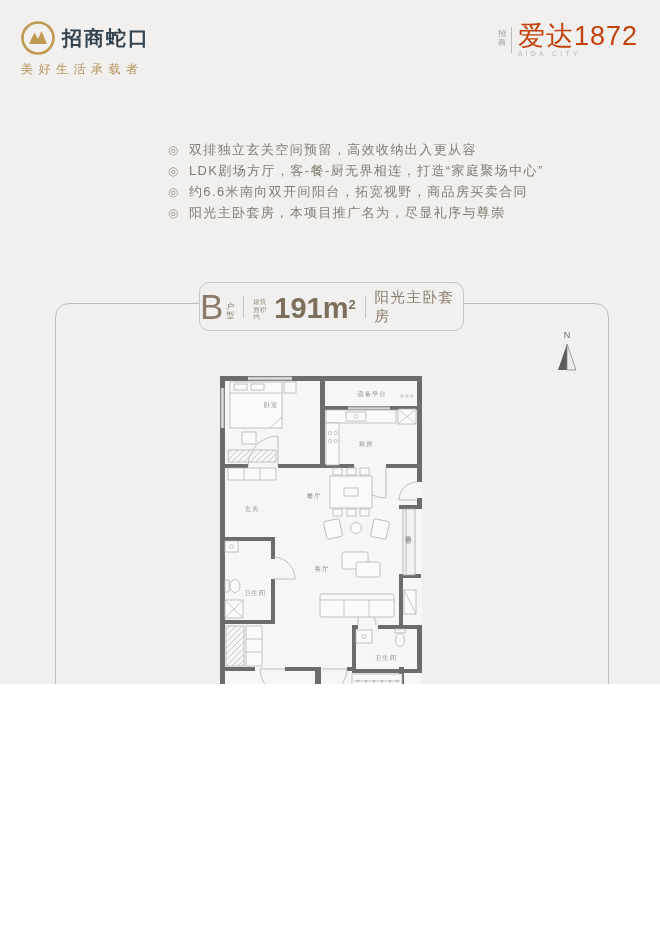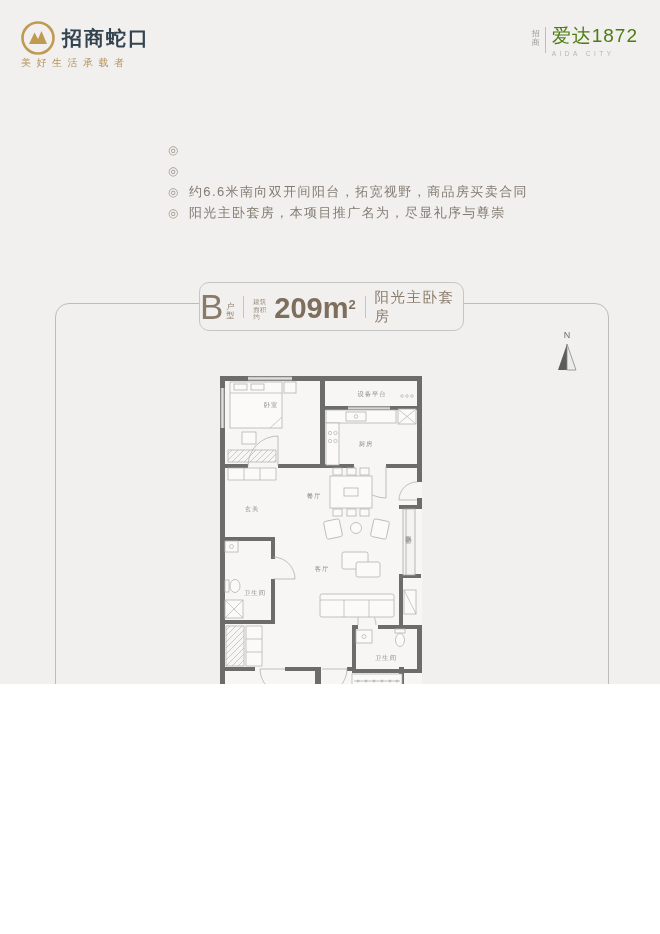--- a/index.html
+++ b/index.html
@@ -4,26 +4,26 @@
 <style>
   html,body{margin:0;padding:0;}
   .page{position:relative;width:660px;height:684px;background:#f1f0ee;overflow:hidden;
         font-family:"Liberation Sans",sans-serif;}
 
   
   .logo-left{position:absolute;left:20px;top:20px;}
   .logo-left-row{display:flex;align-items:center;}
   .logo-ring{width:36px;height:36px;margin-right:6px;}
   .logo-name{font-size:20px;font-weight:bold;color:#33434f;letter-spacing:2px;}
-  .logo-tagline{margin-left:1px;font-size:10px;color:#b6945e;letter-spacing:5.5px;}
+  .logo-tagline{margin-top:5px;margin-left:1px;font-size:12px;color:#b6945e;letter-spacing:5.5px;}
 
   .logo-right{position:absolute;right:22px;top:24px;display:flex;align-items:flex-start;}
   .proj-prefix{display:flex;flex-direction:column;font-size:8px;line-height:9px;color:#9a9a9a;margin-top:5px;}
   .proj-div{width:1px;height:26px;background:#bdbdbd;margin:3px 6px 0 5px;}
-  .proj-name{font-size:19px;color:#4d7c0f;letter-spacing:1px;line-height:24px;}
+  .proj-name{font-size:27px;color:#c2410c;letter-spacing:1px;line-height:24px;}
   .proj-sub{font-size:6.5px;color:#b5b5b5;letter-spacing:3.5px;margin-top:2px;}
 
   
   .headline{position:absolute;left:0;top:76px;width:100%;text-align:center;
             font-family:"Liberation Serif",serif;font-weight:bold;font-size:31px;
             color:#8a7260;letter-spacing:3px;}
 
   
   .features{position:absolute;left:168px;top:139px;list-style:none;margin:0;padding:0;}
   .features li{display:flex;align-items:center;height:21px;font-size:13px;color:#837b72;letter-spacing:1.4px;}
@@ -92,23 +92,25 @@
     <div>
       <div class="proj-name">爱达1872</div>
       <div class="proj-sub">AIDA CITY</div>
     </div>
   </div>
 
 
   <ul class="features">
     <li>
       <span class="bullet">◎</span>
+      <span>双排独立玄关空间预留，高效收纳出入更从容</span>
       </li>
     <li>
       <span class="bullet">◎</span>
+      <span>LDK剧场方厅，客-餐-厨无界相连，打造“家庭聚场中心”</span>
       </li>
     <li>
       <span class="bullet">◎</span>
       <span>约6.6米南向双开间阳台，拓宽视野，商品房买卖合同</span>
       </li>
     <li>
       <span class="bullet">◎</span>
       <span>阳光主卧套房，本项目推广名为，尽显礼序与尊崇</span>
       </li>
   </ul>
@@ -119,21 +121,21 @@
     <span class="badge-letter">B</span>
     <span class="v-stack type-stack">
       <span>户</span>
       <span>型</span>
     </span>
     <span class="badge-div"></span>
     <span class="v-stack area-stack">
       <span>建筑</span>
       <span>面积约</span>
     </span>
-    <span class="area-value"><span>209m</span><span class="area-sup">2</span></span>
+    <span class="area-value"><span>191m</span><span class="area-sup">2</span></span>
     <span class="badge-div"></span>
     <span class="rooms-label">阳光主卧套房</span>
   </div>
 
   <div class="compass">
     <svg width="30" height="48" viewBox="0 0 30 48">
       <text x="15" y="10" text-anchor="middle" font-size="9" fill="#6a6a6a">N</text>
       <polygon points="15,16 6,42 15,42" fill="#5c5c5c"></polygon>
       <polygon points="15,16 24,42 15,42" fill="#ececea" stroke="#8a8a8a" stroke-width="0.8"></polygon>
     </svg>

